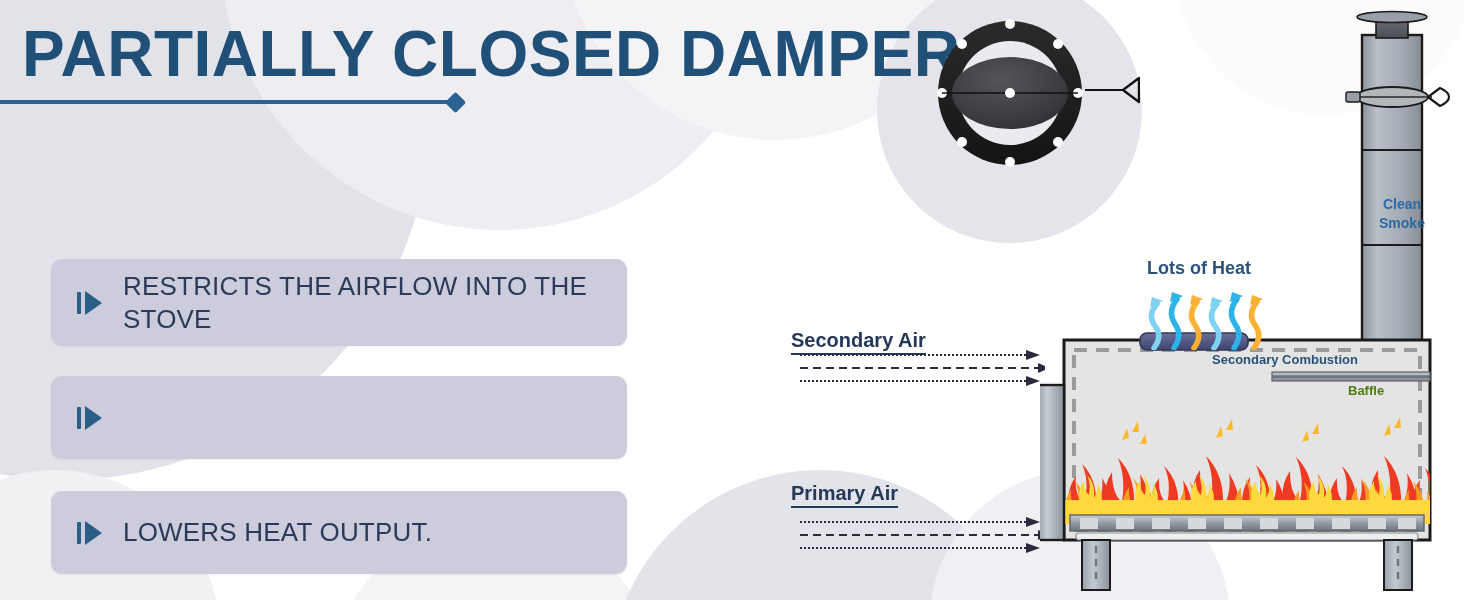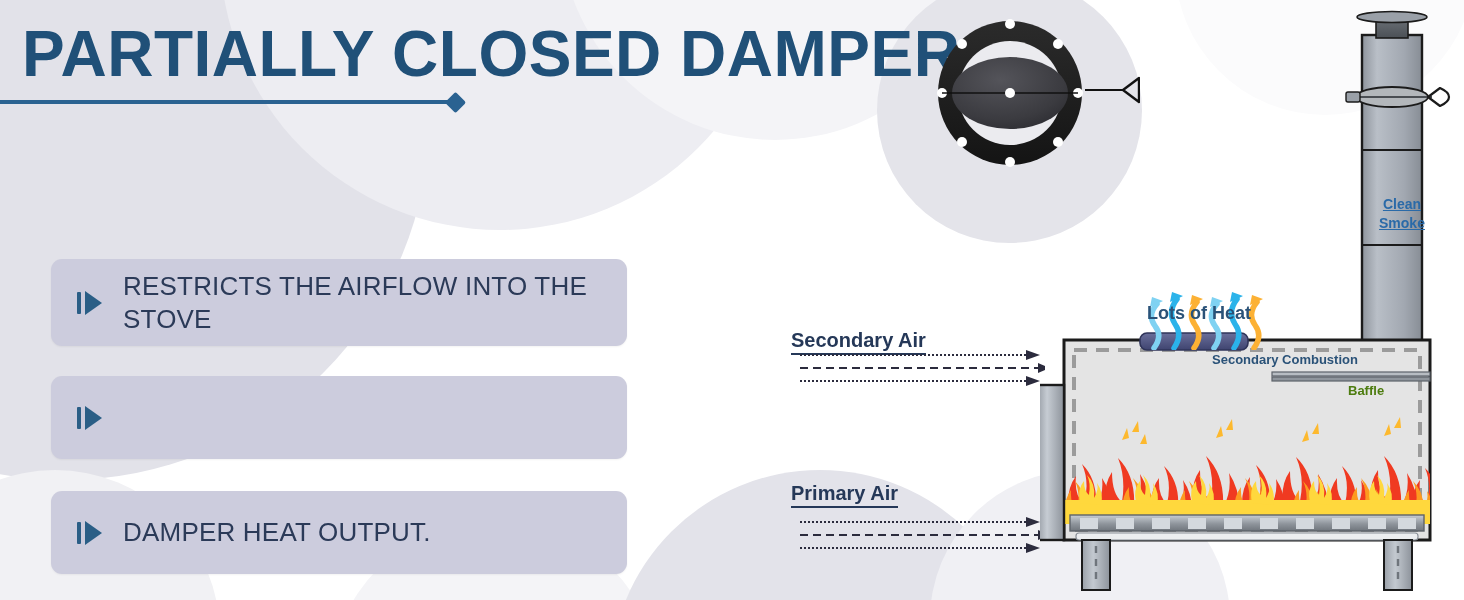--- a/index.html
+++ b/index.html
@@ -77,22 +77,22 @@
   .air-arrows{position:absolute;}
   #secondary-air-arrows{left:800px;top:350px;width:245px;height:36px;}
   #primary-air-arrows{left:800px;top:517px;width:245px;height:36px;}
 
   
   #stove{position:absolute;left:1040px;top:0px;width:424px;height:600px;}
 
   .stove-text{
     position:absolute;color:#2a5278;font-weight:bold;pointer-events:none;
   }
-  #clean-smoke{left:1374px;top:195px;width:56px;text-align:center;font-size:14px;line-height:1.35;color:#2a6aa8;text-decoration:underline;}
-  #lots-of-heat{left:1147px;top:258px;font-size:18px;color:#2a5278;margin-top:45px;}
+  #clean-smoke{left:1374px;top:195px;width:56px;text-align:center;font-size:14px;line-height:1.35;color:#2a6aa8;}
+  #lots-of-heat{left:1147px;top:258px;font-size:18px;color:#2a5278;}
   #secondary-combustion{left:1212px;top:352px;font-size:13px;color:#2a5278;}
   #baffle{left:1348px;top:383px;font-size:13px;color:#4d7c0f;}
 
   #heat-arrows{position:absolute;left:1148px;top:280px;width:120px;height:70px;}
 </style>
 </head>
 <body>
 
 <div id="stage">
 
@@ -125,21 +125,21 @@
       <span class="bar"></span>
         <span class="tri"></span>
     </span>
   </div>
 
   <div class="bullet-box" id="bullet-2">
     <span class="bullet-icon">
       <span class="bar"></span>
         <span class="tri"></span>
     </span>
-    <span class="bullet-text">DAMPER HEAT OUTPUT.</span>
+    <span class="bullet-text">LOWERS HEAT OUTPUT.</span>
   </div>
 
   <svg id="damper" viewBox="0 0 180 170">
     <defs>
       <radialGradient id="plateGrad" cx="42%" cy="32%" r="78%">
         <stop offset="0%" stop-color="#54545a"></stop>
         <stop offset="70%" stop-color="#3b3b40"></stop>
         <stop offset="100%" stop-color="#2b2b30"></stop>
       </radialGradient>
       <linearGradient id="ringGrad" x1="0" y1="0" x2="0" y2="1">

